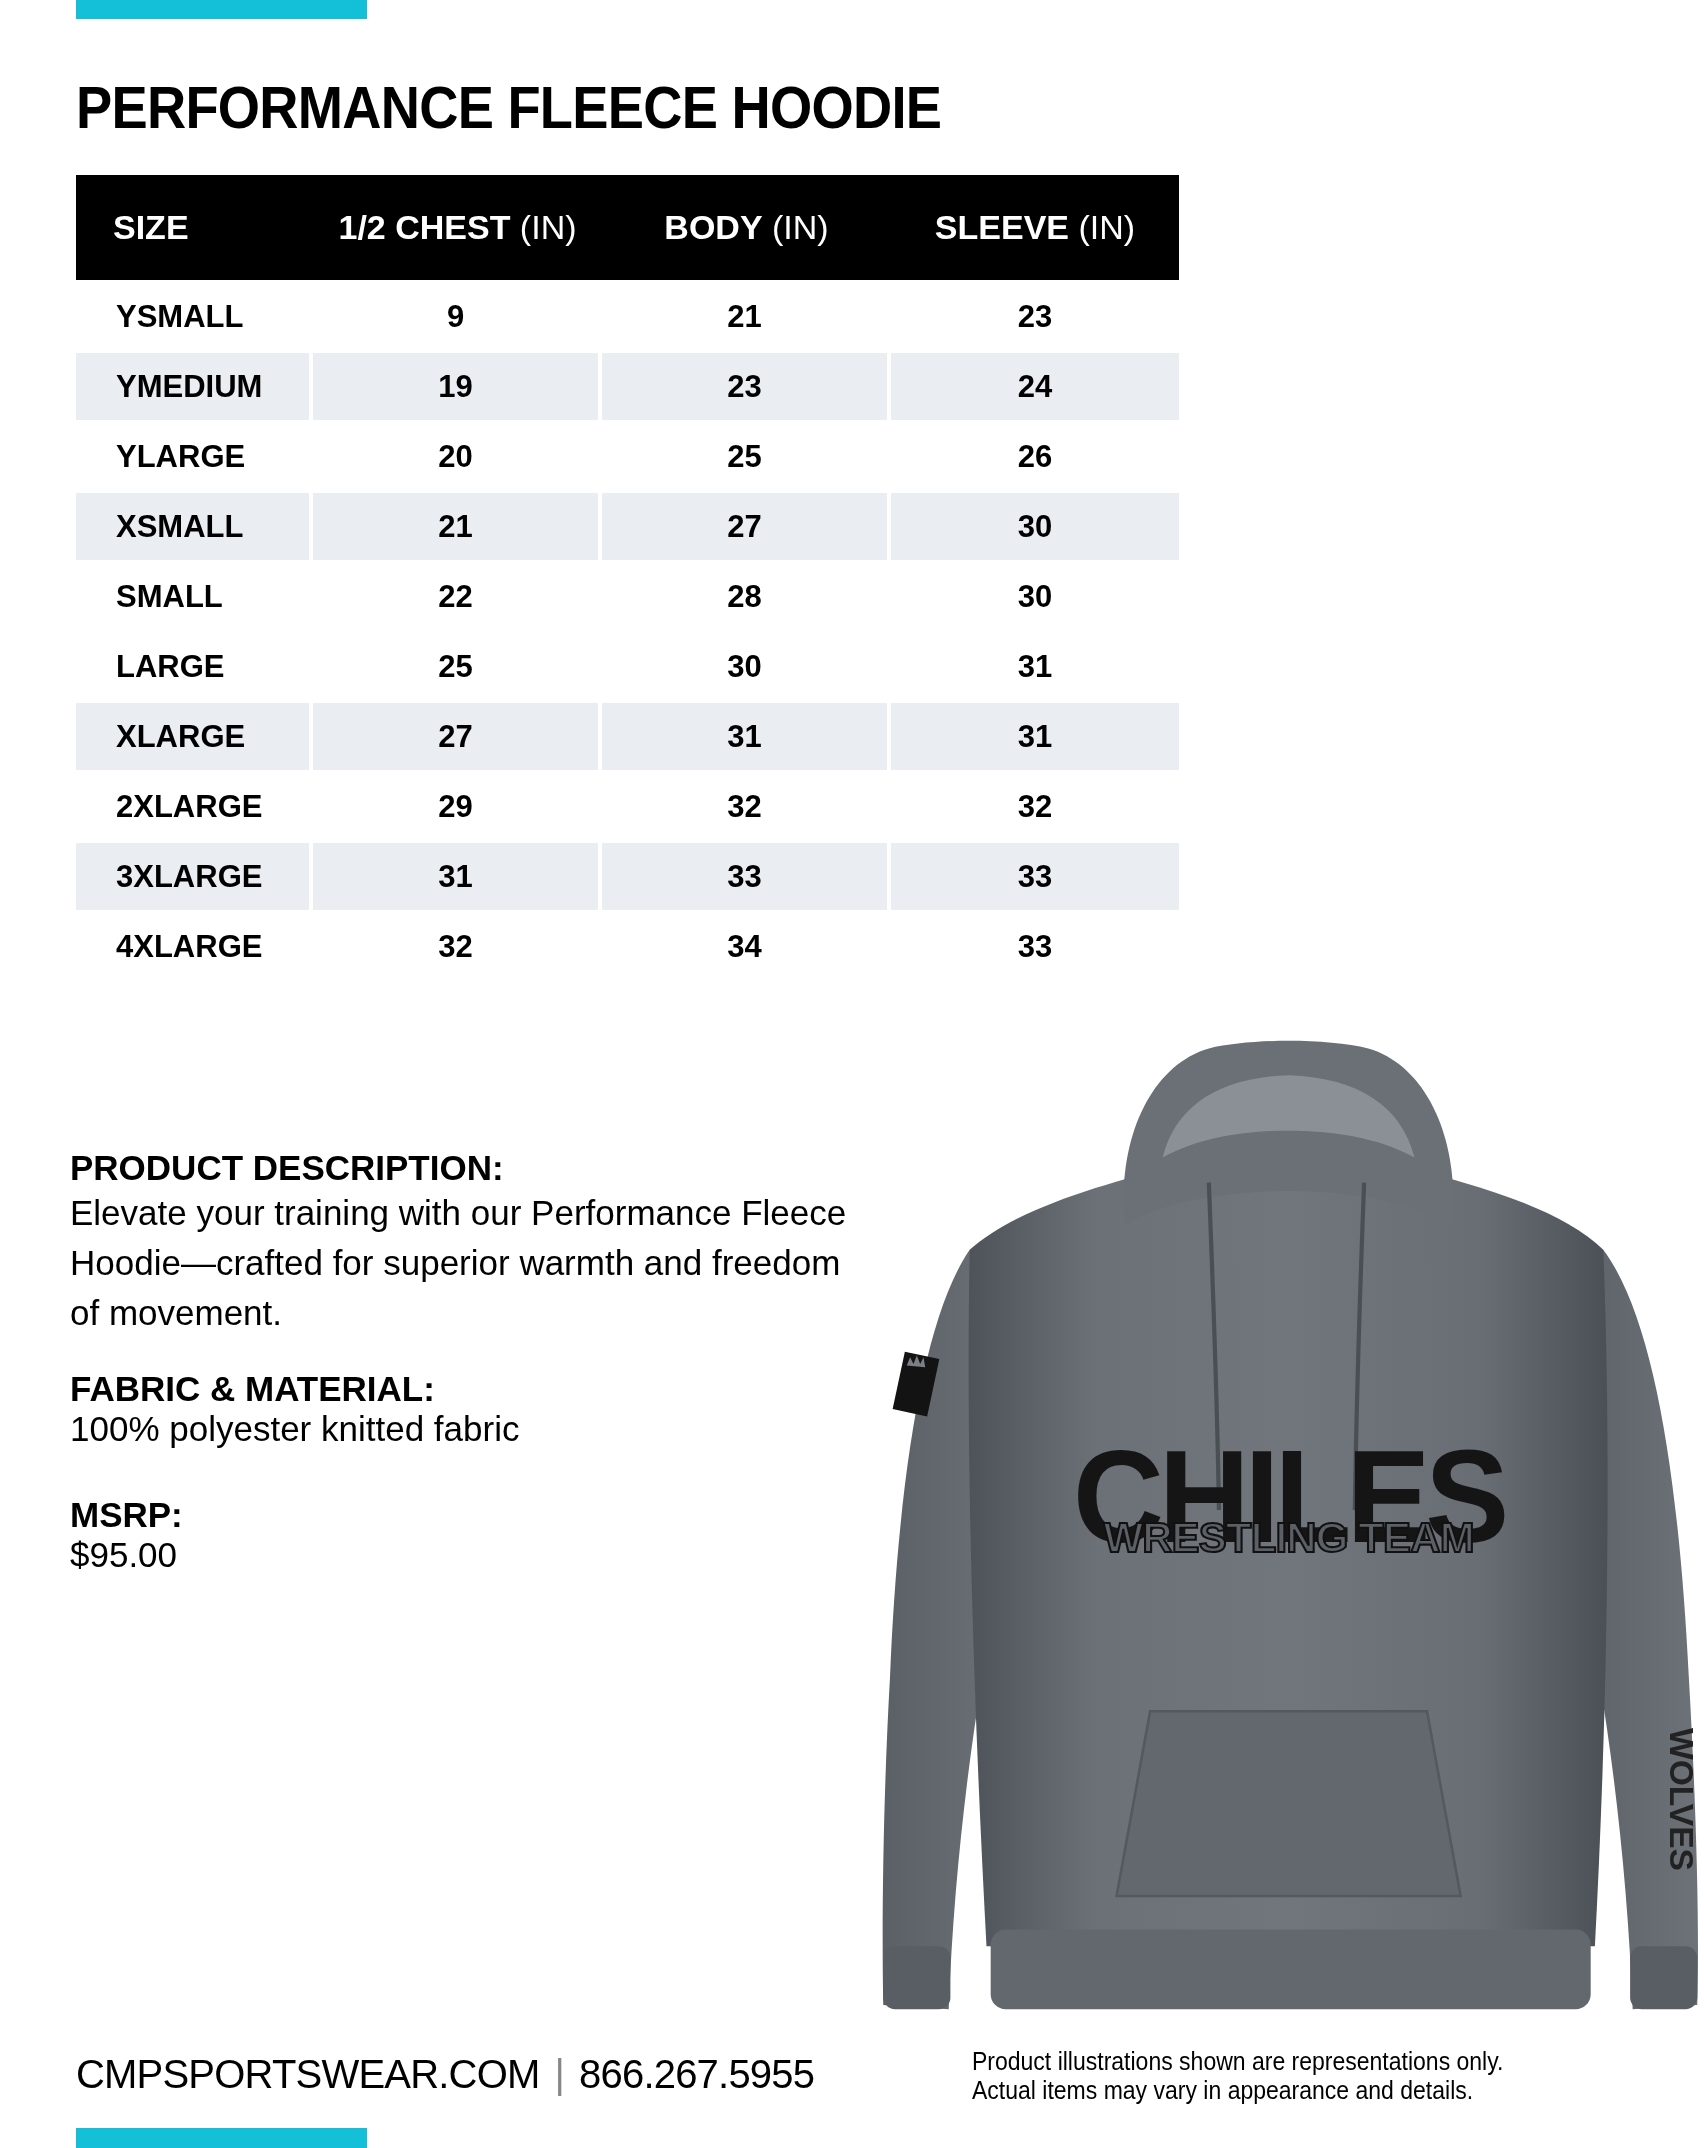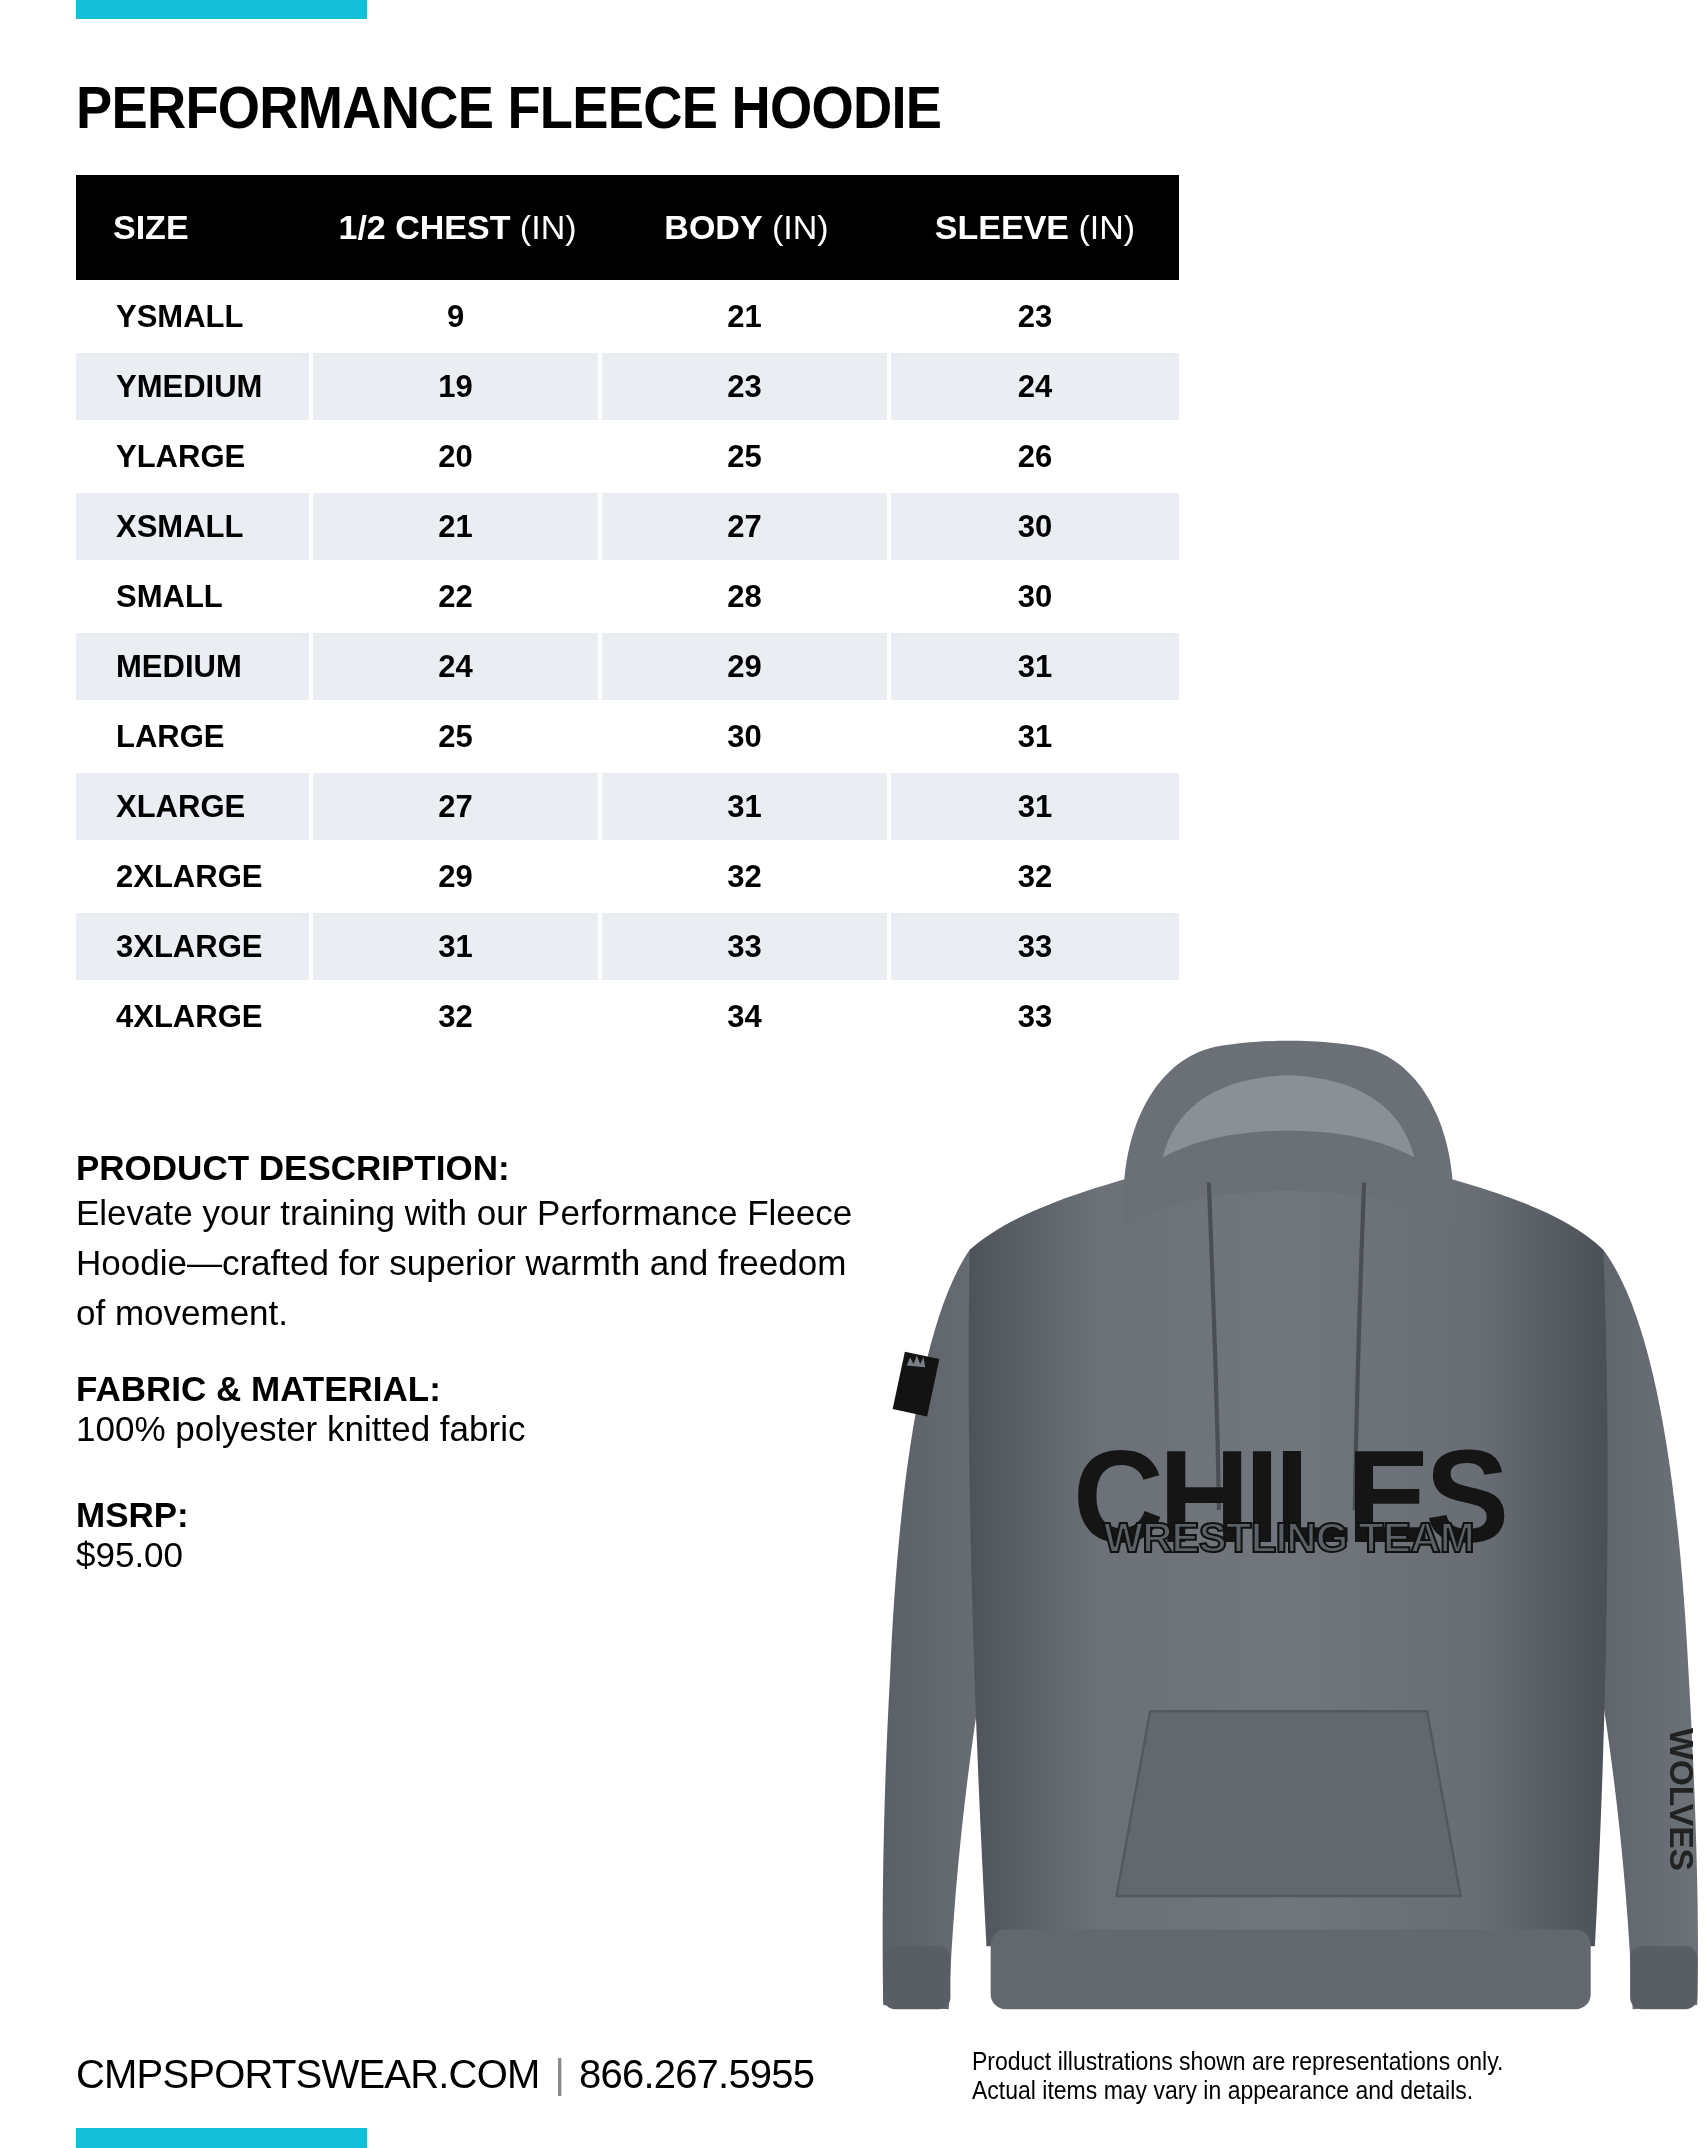--- a/index.html
+++ b/index.html
@@ -10,21 +10,21 @@
   .title { position:absolute; left:76px; top:74px; margin:0; font-size:59px; font-weight:bold; letter-spacing:-0.8px; transform:scaleX(0.92); transform-origin:left; white-space:nowrap; }
   .size-table { position:absolute; left:76px; top:175px; width:1103px; border-collapse:separate; border-spacing:0; }
   .size-table th { background:#000; color:#fff; height:71px; font-size:34px; font-weight:bold; text-align:center; padding:17px; white-space:nowrap; }
   .size-table th .unit { font-weight:normal; }
   .size-table th:first-child { text-align:left; padding-left:37px; }
   .size-table td { height:67px; font-size:31px; font-weight:bold; text-align:center; padding:0; border-right:4.2px solid #fff; border-top:3.4px solid #fff; }
   .size-table td:last-child { border-right:none; }
   .size-table td:first-child { text-align:left; padding-left:40px; }
   .size-table tr.alt td { background:#eaedf2; }
   .col-size { width:237px; } .col-chest { width:289px; } .col-body { width:289px; } .col-sleeve { width:288px; }
-  .info { position:absolute; left:76px; width:806px; }
+  .info { position:absolute; left:70px; width:806px; }
   .info h2 { margin:0; font-size:35px; font-weight:bold; line-height:40px; white-space:nowrap; }
   .info p { margin:0; font-size:35px; line-height:50px; font-weight:normal; }
   .info-desc { top:1148px; }
   .info-fabric { top:1369px; }
   .info-fabric p, .info-msrp p { line-height:40px; }
   .info-msrp { top:1495px; }
   .hoodie { position:absolute; left:873px; top:1040px; width:832px; height:1007px; }
   .footer-site { position:absolute; left:76px; top:2052px; font-size:40px; white-space:nowrap; letter-spacing:-0.8px; }
   .footer-site .sep { color:#888; margin:0 15px; font-weight:normal; }
   .disclaimer { position:absolute; left:972px; top:2047px; font-size:25px; line-height:28.5px; white-space:nowrap; transform:scaleX(0.92); transform-origin:left; }
@@ -74,26 +74,20 @@
         <td>XSMALL</td>
         <td>21</td>
         <td>27</td>
         <td>30</td>
       </tr>
     <tr>
         <td>SMALL</td>
         <td>22</td>
         <td>28</td>
         <td>30</td>
-      </tr>
-    <tr class="alt">
-        <td>MEDIUM</td>
-        <td>24</td>
-        <td>29</td>
-        <td>31</td>
       </tr>
     <tr>
         <td>LARGE</td>
         <td>25</td>
         <td>30</td>
         <td>31</td>
       </tr>
     <tr class="alt">
         <td>XLARGE</td>
         <td>27</td>

